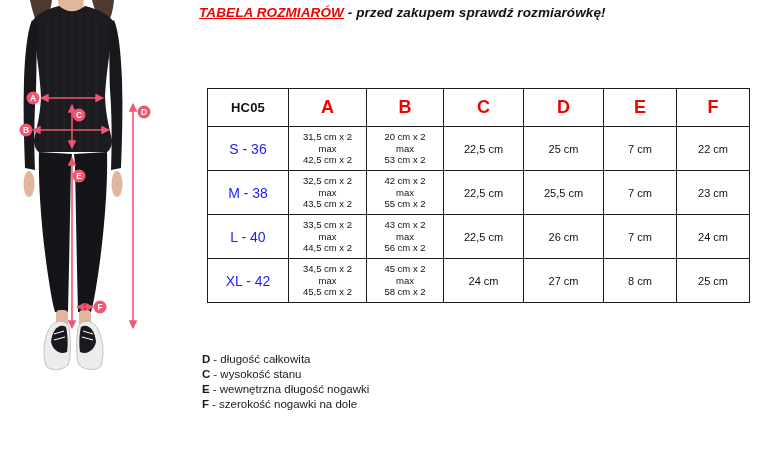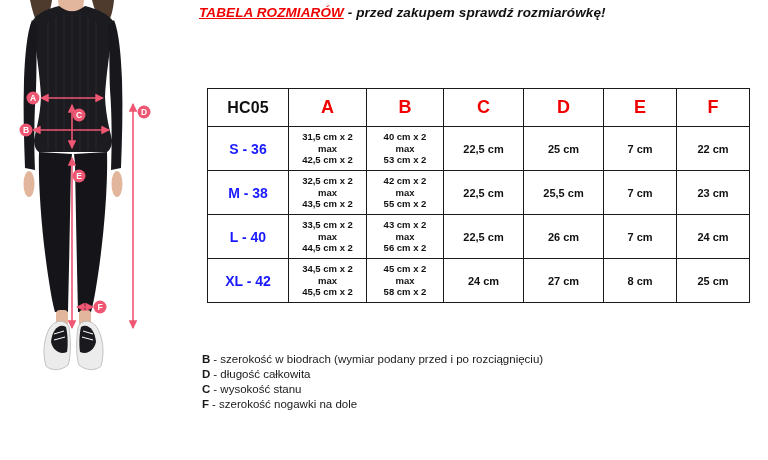--- a/index.html
+++ b/index.html
@@ -16,22 +16,22 @@
   .title-rest { color: #111; }
   .header ul { list-style: disc; padding-left: 24px; margin-top: 8px; }
   .header li { font-size: 12.5px; font-weight: bold; line-height: 16px; }
 
   
   table.size-table { position: absolute; left: 207px; top: 88px; width: 542px;
     border-collapse: collapse; table-layout: fixed; }
   table.size-table th, table.size-table td {
     border: 1px solid #1a1a1a; text-align: center; vertical-align: middle; padding: 0; }
   table.size-table th { height: 38px; font-size: 18px; font-weight: bold; color: var(--accent-red); }
-  table.size-table th.model { font-size: 16px; color: #111; letter-spacing: .2px; }
-  table.size-table td { height: 44px; font-weight: bold; margin-left: 32px; }
+  table.size-table th.model { font-size: 13px; color: #111; letter-spacing: .2px; }
+  table.size-table td { height: 44px; font-weight: normal; margin-left: 32px; }
   td.size { color: var(--size-blue); font-size: 14px; }
   td.ab { font-size: 9.5px; line-height: 11.5px; }
   td.val { font-size: 11px; }
 
   
   .legend { position: absolute; left: 202px; top: 352px; }
   .legend-line { font-size: 11.5px; line-height: 15px; color: #1a1a1a; }
   .legend-line b { margin-right: 3px; }
 
   svg text.marker-letter { font-family: "Liberation Sans", "DejaVu Sans", sans-serif;
@@ -158,21 +158,21 @@
   </thead>
   <tbody>
     <tr>
       <td class="size">S - 36</td>
       <td class="ab">
         <div>31,5 cm x 2</div>
         <div>max</div>
         <div>42,5 cm x 2</div>
       </td>
       <td class="ab">
-        <div>40 cm x 2</div>
+        <div>20 cm x 2</div>
         <div>max</div>
         <div>53 cm x 2</div>
       </td>
       <td class="val">22,5 cm</td>
       <td class="val">25 cm</td>
       <td class="val">7 cm</td>
       <td class="val">22 cm</td>
     </tr>
     <tr>
       <td class="size">M - 38</td>
@@ -222,17 +222,17 @@
       </td>
       <td class="val">24 cm</td>
       <td class="val">27 cm</td>
       <td class="val">8 cm</td>
       <td class="val">25 cm</td>
     </tr>
   </tbody>
 </table>
 
 <div class="legend">
-  <div class="legend-line"><b>B</b><span>- szerokość w biodrach (wymiar podany przed i po rozciągnięciu)</span></div>
   <div class="legend-line"><b>D</b><span>- długość całkowita</span></div>
   <div class="legend-line"><b>C</b><span>- wysokość stanu</span></div>
+  <div class="legend-line"><b>E</b><span>- wewnętrzna długość nogawki</span></div>
   <div class="legend-line"><b>F</b><span>- szerokość nogawki na dole</span></div>
 </div>
 
 </body></html>

